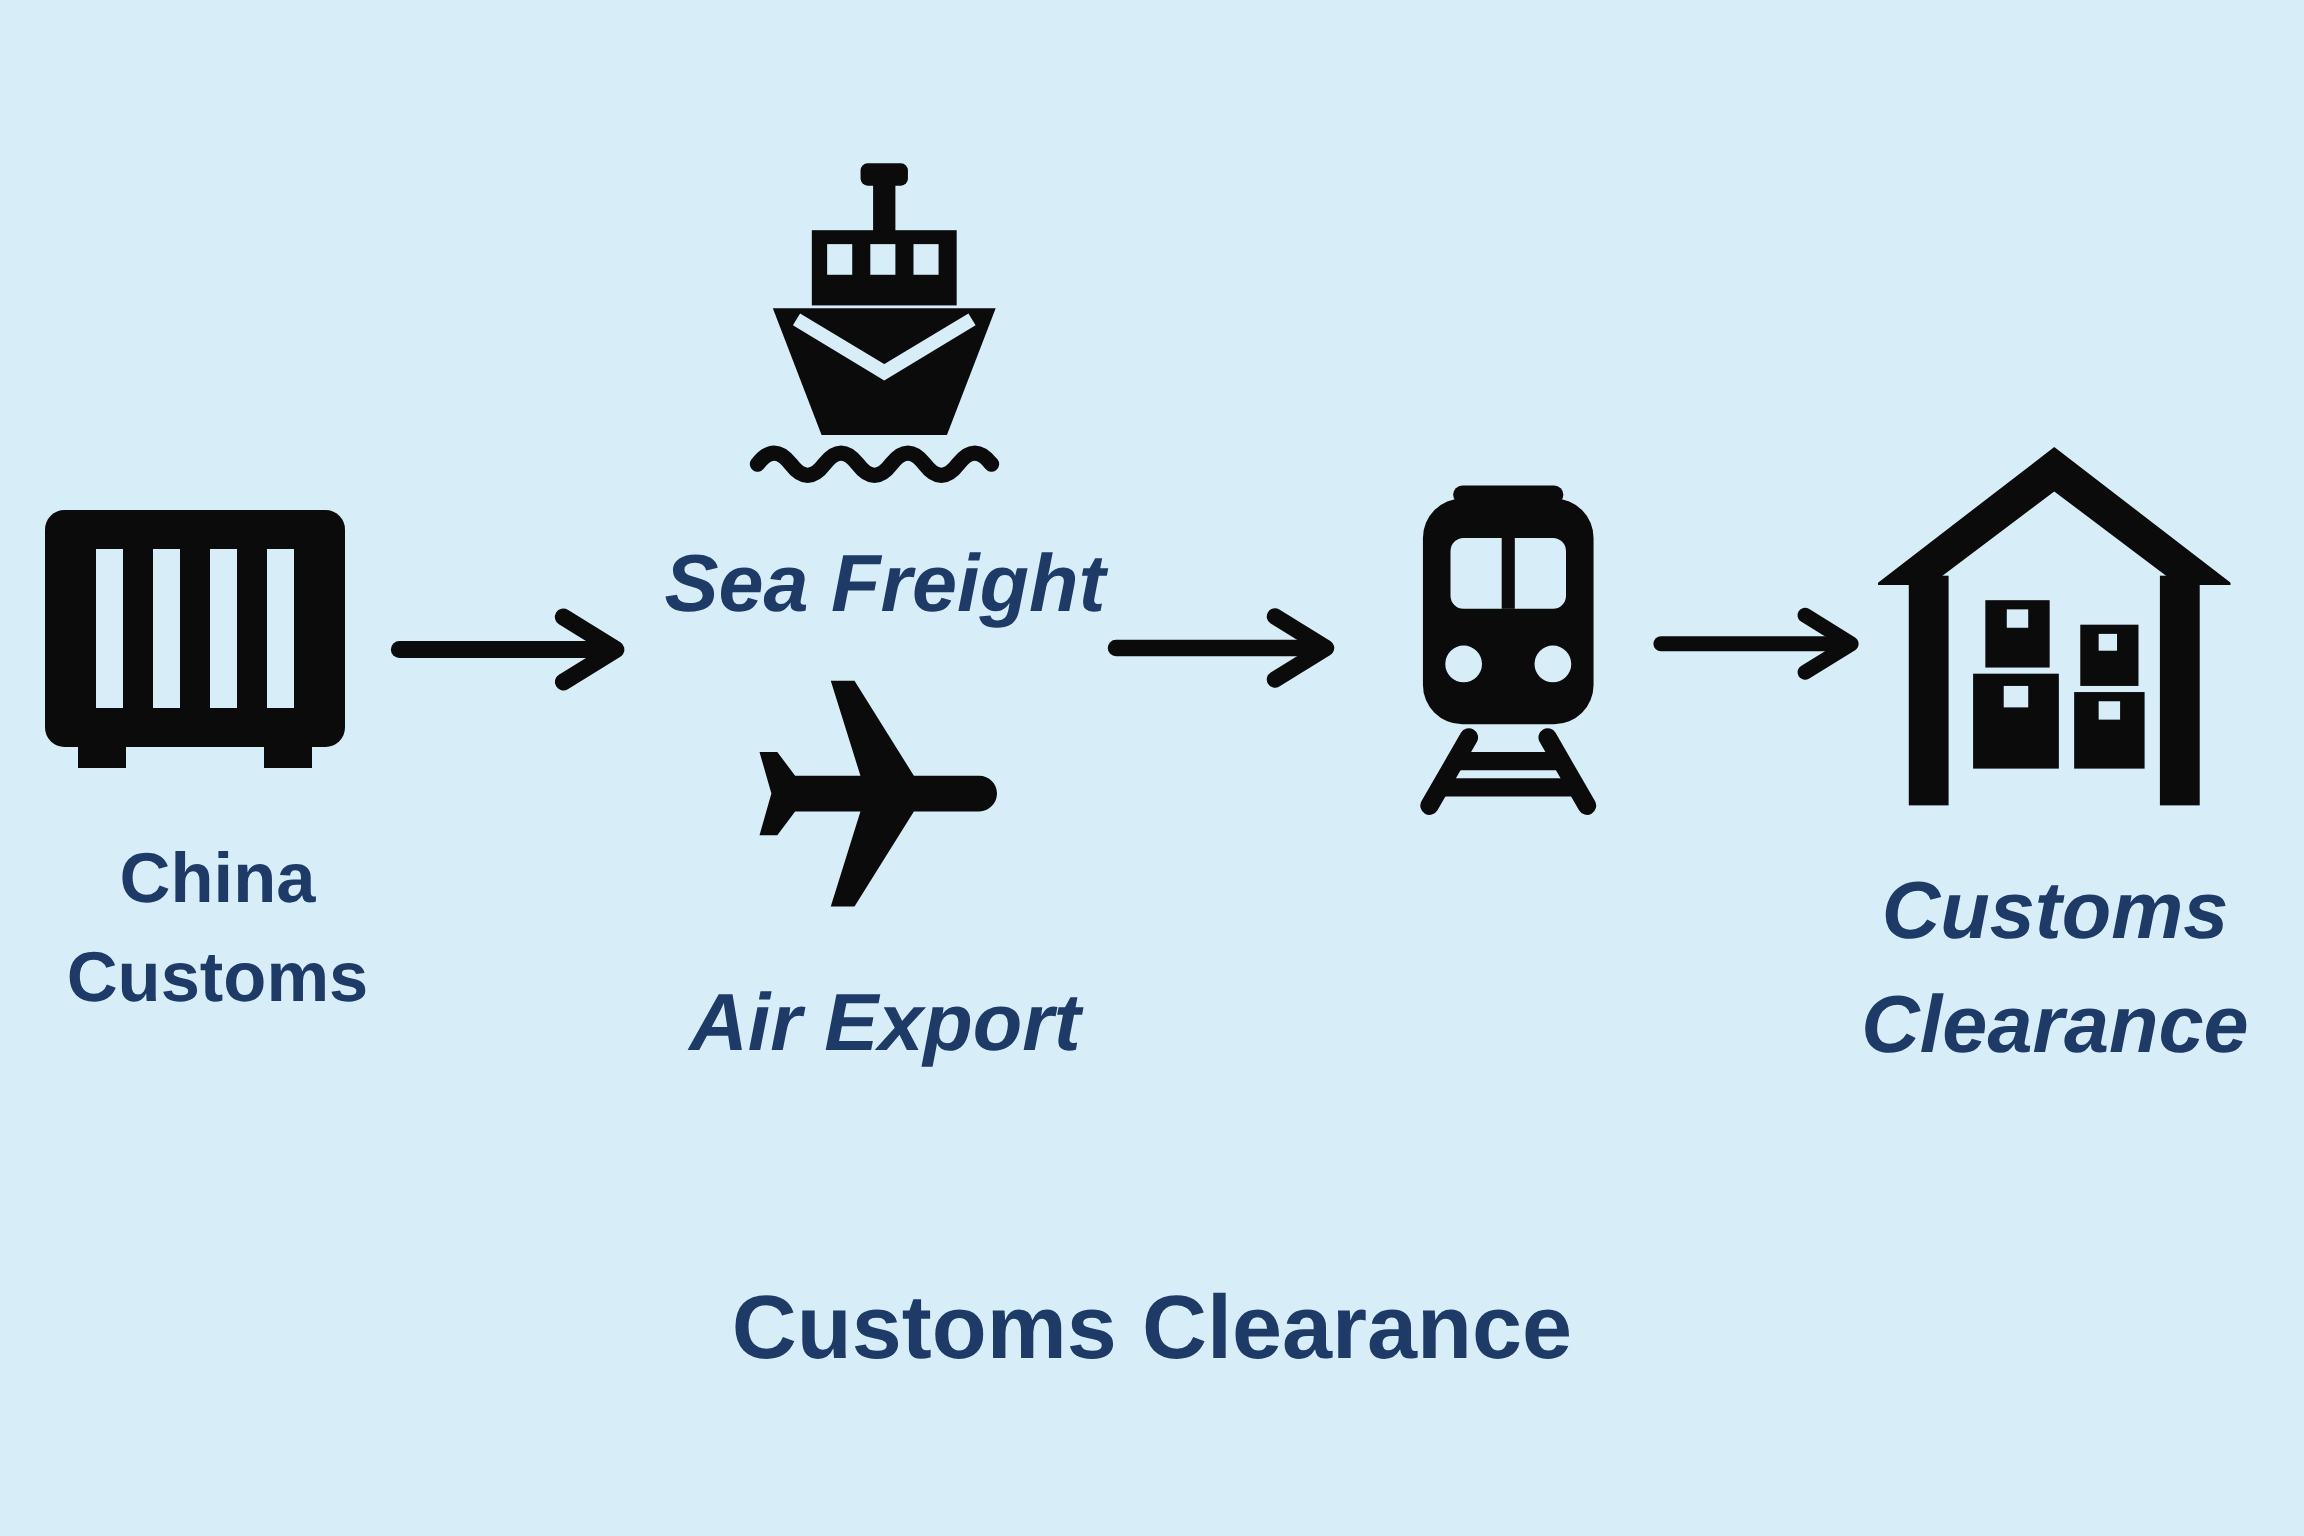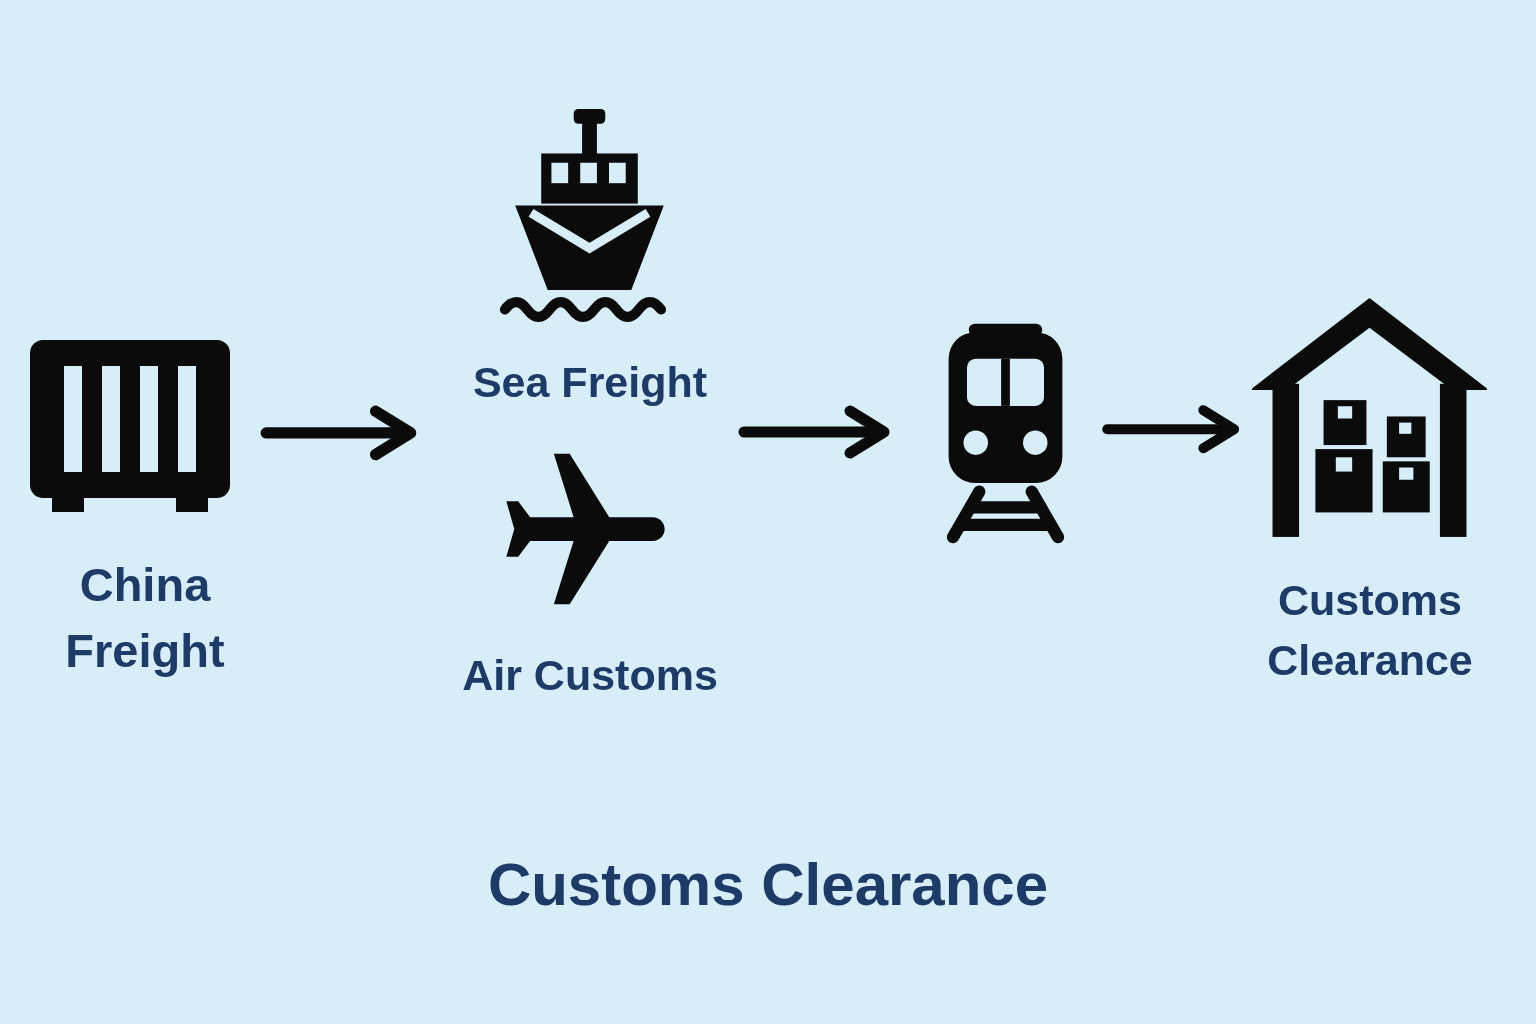--- a/index.html
+++ b/index.html
@@ -21,21 +21,21 @@
   .abs{position:absolute;}
   .icon{color:var(--icon);display:block;}
   .icon svg{display:block;width:100%;height:100%;}
   .cut{fill:var(--background);}
   .node-label{
     color:var(--text);
     font-weight:bold;
     text-align:center;
     line-height:1.4;
   }
-  .label-43{font-size:43px;}
+  .label-43{font-size:54px;font-style:italic;}
   .label-47{font-size:47px;}
   .diagram-title{
     position:absolute;
     left:0;right:0;
     top:850px;
     text-align:center;
     color:var(--text);
     font-weight:bold;
     font-size:60px;
   }
@@ -50,21 +50,21 @@
     <svg viewBox="0 0 200 175" aria-hidden="true">
       <rect x="0" y="0" width="200" height="158" rx="13" fill="currentColor"></rect>
       <rect x="34" y="26" width="18" height="106" class="cut"></rect>
       <rect x="72" y="26" width="18" height="106" class="cut"></rect>
       <rect x="110" y="26" width="18" height="106" class="cut"></rect>
       <rect x="148" y="26" width="18" height="106" class="cut"></rect>
       <rect x="22" y="158" width="32" height="14" fill="currentColor"></rect>
       <rect x="146" y="158" width="32" height="14" fill="currentColor"></rect>
     </svg>
   </div>
-  <div class="abs node-label label-47" style="left:10px;top:552px;width:270px;">China Freight</div>
+  <div class="abs node-label label-47" style="left:10px;top:552px;width:270px;">China Customs</div>
 
   <div class="abs arrow" style="left:258px;top:402px;width:165px;height:60px;">
     <svg viewBox="0 0 160 60">
       <line x1="8" y1="30" x2="140" y2="30" stroke="currentColor" stroke-width="11" stroke-linecap="round"></line>
       <polyline points="114,9 148,30 114,51" fill="none" stroke="currentColor" stroke-width="11" stroke-linecap="round" stroke-linejoin="round"></polyline>
     </svg>
   </div>
 
   <div class="abs icon" style="left:492px;top:98px;width:195px;height:240px;">
     <svg viewBox="0 0 210 235" aria-hidden="true">
@@ -79,21 +79,21 @@
       <path d="M14 216 q 12 -16 24 0 t 24 0 t 24 0 t 24 0 t 24 0 t 24 0 t 24 0" fill="none" stroke="currentColor" stroke-width="11" stroke-linecap="round"></path>
     </svg>
   </div>
   <div class="abs node-label label-43" style="left:430px;top:352px;width:320px;">Sea Freight</div>
 
   <div class="abs icon" style="left:468px;top:438px;width:235px;height:190px;">
     <svg viewBox="0 0 24 24" preserveAspectRatio="xMidYMid meet" aria-hidden="true">
       <path transform="rotate(90 12 12)" d="M21 16v-2l-8-5V3.5c0-.83-.67-1.5-1.5-1.5S10 2.67 10 3.5V9l-8 5v2l8-2.5V19l-2 1.5V22l3.5-1 3.5 1v-1.5L13 19v-5.5l8 2.5z" fill="currentColor"></path>
     </svg>
   </div>
-  <div class="abs node-label label-43" style="left:430px;top:645px;width:320px;">Air Customs</div>
+  <div class="abs node-label label-43" style="left:430px;top:645px;width:320px;">Air Export</div>
 
   <div class="abs arrow" style="left:736px;top:402px;width:160px;height:60px;">
     <svg viewBox="0 0 160 60">
       <line x1="8" y1="30" x2="140" y2="30" stroke="currentColor" stroke-width="11" stroke-linecap="round"></line>
       <polyline points="114,9 148,30 114,51" fill="none" stroke="currentColor" stroke-width="11" stroke-linecap="round" stroke-linejoin="round"></polyline>
     </svg>
   </div>
 
   <div class="abs icon" style="left:918px;top:308px;width:175px;height:250px;">
     <svg viewBox="0 0 200 250" aria-hidden="true">

